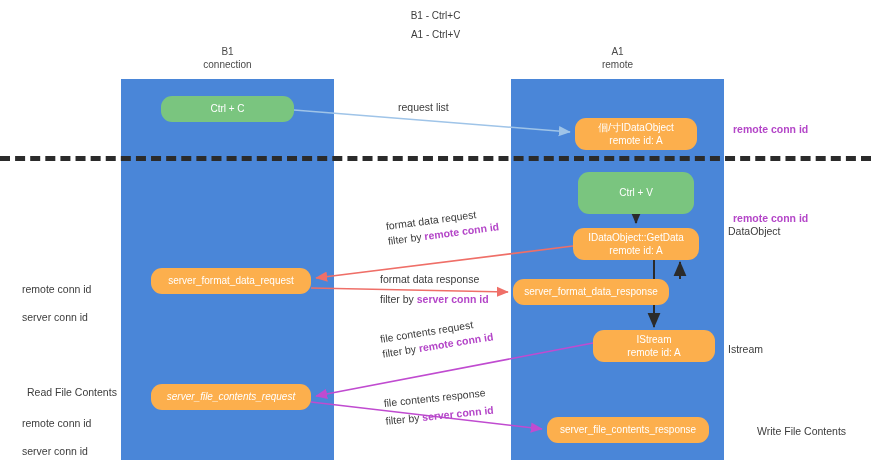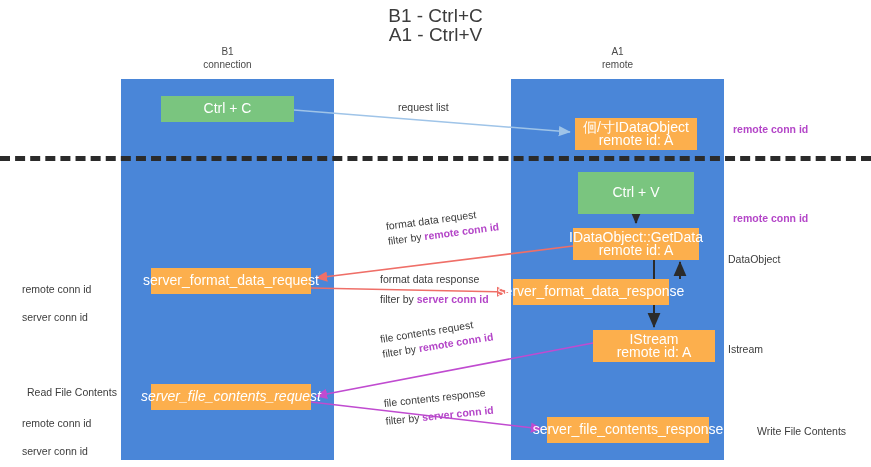--- a/index.html
+++ b/index.html
@@ -9,30 +9,30 @@
   .canvas{position:absolute;left:0;top:0;width:871px;height:467px;}
   svg.layer{position:absolute;left:0;top:0;width:871px;height:467px;overflow:visible;pointer-events:none;}
 
   
   .lane{position:absolute;background:#4a86d8;}
   #lane-b1{left:121px;top:79px;width:213px;height:381px;}
   #lane-a1{left:511px;top:79px;width:213px;height:381px;}
 
   
   #diagram-title{position:absolute;left:0;top:6px;width:871px;text-align:center;
-                 font-size:19px;line-height:19px;color:#3c3c3c;white-space:pre-line;}
+                 font-size:10px;line-height:19px;color:#3c3c3c;white-space:pre-line;}
   .lane-header{position:absolute;text-align:center;font-size:10px;line-height:13px;
                color:#4a4a4a;white-space:pre-line;width:213px;}
   #header-b1{left:121px;top:45px;}
   #header-a1{left:511px;top:45px;}
 
   
   .node{position:absolute;display:flex;align-items:center;justify-content:center;
-        text-align:center;color:#fff;font-size:14px;line-height:13.5px;
-        white-space:pre-line;box-sizing:border-box;padding:2px 4px;}
+        text-align:center;color:#fff;font-size:10px;line-height:13.5px;
+        white-space:pre-line;box-sizing:border-box;padding:2px 4px;border-radius:11px;}
   .node.green{background:#7ac57f;}
   .node.orange{background:#fcaf4d;}
 
   #node-ctrl-c{left:161px;top:96px;width:133px;height:26px;}
   #node-idataobject{left:575px;top:118px;width:122px;height:32px;}
   #node-ctrl-v{left:578px;top:172px;width:116px;height:42px;}
   #node-getdata{left:573px;top:228px;width:126px;height:32px;}
   #node-fmt-req{left:151px;top:268px;width:160px;height:26px;}
   #node-fmt-resp{left:513px;top:279px;width:156px;height:26px;}
   #node-istream{left:593px;top:330px;width:122px;height:32px;}
@@ -55,21 +55,21 @@
   #lbl-file-req{left:379px;top:332px;transform:rotate(-9deg);transform-origin:left top;}
   #lbl-file-resp{left:383px;top:396px;transform:rotate(-6deg);transform-origin:left top;}
 
   
   .side{position:absolute;font-size:10.5px;line-height:14px;white-space:pre-line;}
   .side.plain{color:#3c3c3c;}
   .side.remote{color:#b446c8;font-weight:bold;}
 
   #side-remote-top{left:733px;top:122px;}
   #side-remote-mid{left:733px;top:211px;}
-  #side-dataobject{left:728px;top:252px;}
+  #side-dataobject{left:728px;top:224px;}
   #side-istream{left:728px;top:342px;}
   #side-write{left:757px;top:424px;}
 
   #side-left-ids{left:22px;top:268px;}
   #side-read{left:27px;top:385px;}
   #side-left-ids2{left:22px;top:402px;}
 </style>
 </head>
 <body>
 

